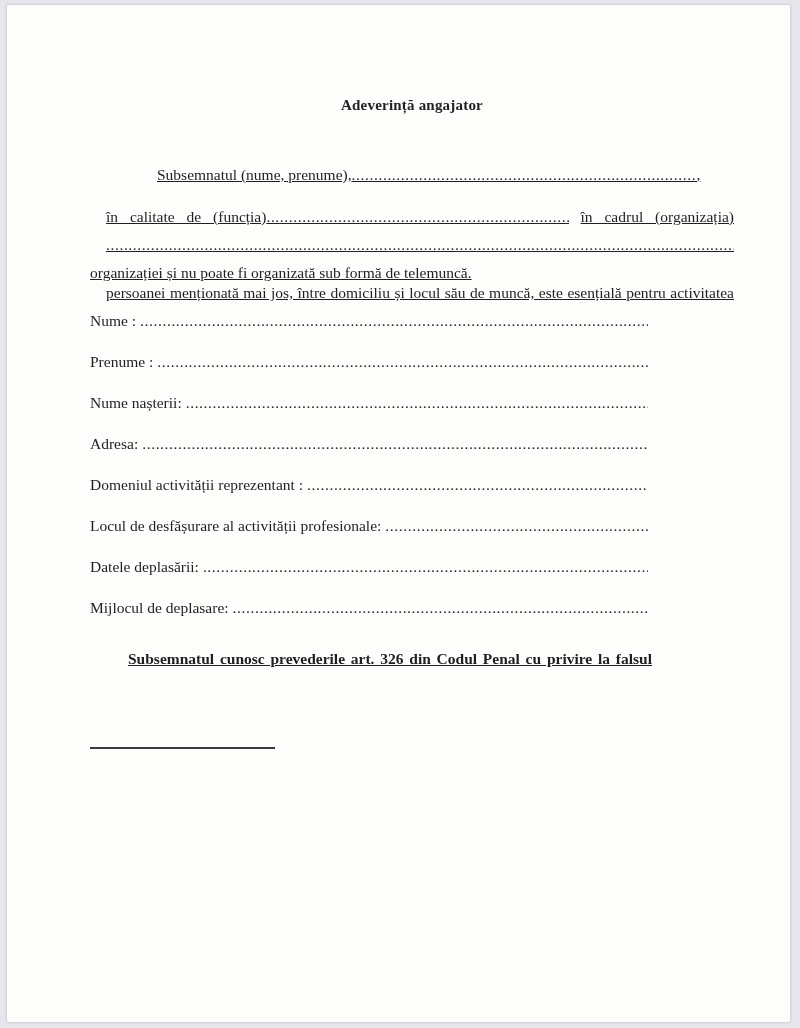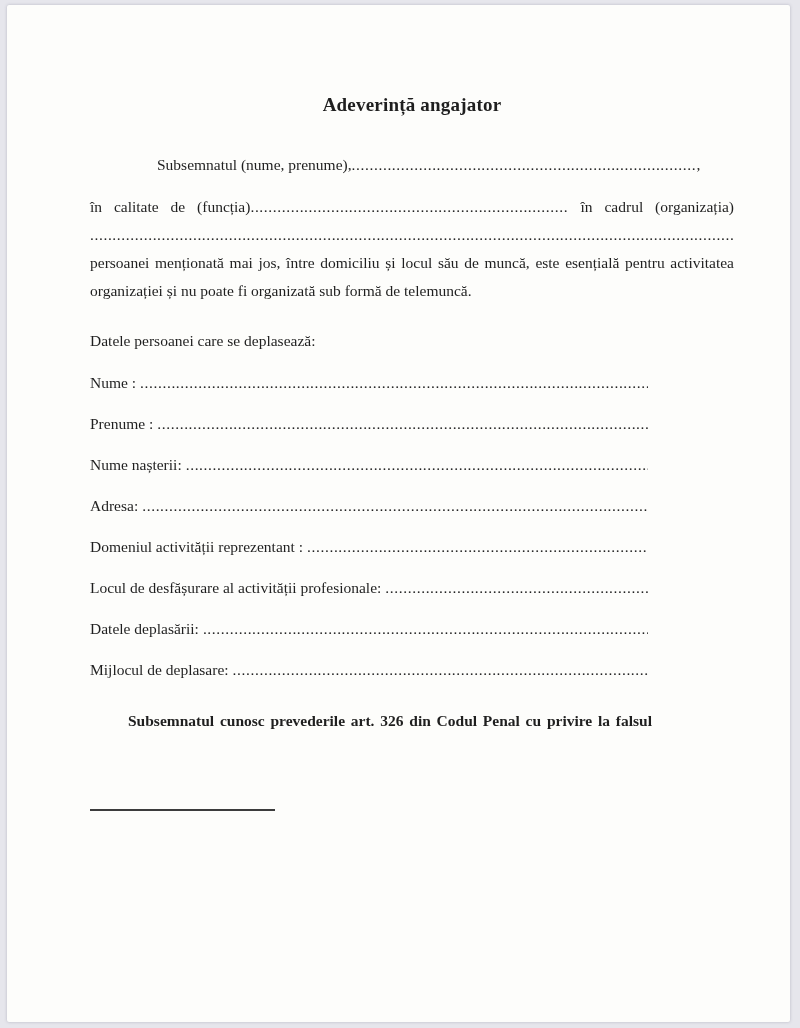--- a/index.html
+++ b/index.html
@@ -21,35 +21,35 @@
   .content {
     position: absolute;
     left: 83px; right: 56px; top: 0; bottom: 0;
     padding-top: 90px;
     font-size: 15.5px;
     line-height: 20px;
   }
   .doc-title {
     text-align: center;
     font-weight: bold;
-    font-size: 19px;
-    margin-bottom: 40px;
+    font-size: 15px;
+    margin-bottom: 50px;
     letter-spacing: 0.2px;
   }
-  .line { height: 20px; white-space: nowrap; }
+  .line { height: 20px; white-space: nowrap; text-decoration: underline; }
   .flexline { display: flex; align-items: baseline; }
   .dots {
     overflow: hidden;
     white-space: nowrap;
     letter-spacing: 0.6px;
   }
   .dots-grow { flex: 1 1 auto; }
   .intro-line1 { margin-bottom: 22px; padding-left: 67px; }
   .intro-line1 .dots { width: 345px; flex: 0 0 auto; }
-  .intro-line2, .intro-line3, .intro-line4 { margin-bottom: 8px; }
+  .intro-line2, .intro-line3, .intro-line4 { margin-bottom: 8px; margin-left: 16px; }
   .intro-line2 .pre, .intro-line2 .post { word-spacing: 8px; }
   .intro-line2 .post { margin-left: 12px; }
   .intro-line3 .post { word-spacing: 8px; }
   .jline {
     text-align: justify;
     text-align-last: justify;
     white-space: nowrap;
   }
   .section-heading { margin-top: 30px; margin-bottom: 22px; }
   .field-row {
@@ -102,25 +102,24 @@
           <span class="suffix">,</span>
       </div>
       <div class="line flexline intro-line2">
         <span class="pre">în calitate de (funcția)</span>
           <span class="dots dots-grow">................................................................................................................................................................................</span>
           <span class="post">în cadrul (organizația)</span>
       </div>
       <div class="line flexline intro-line3">
         <span class="dots dots-grow">................................................................................................................................................................................</span>
       </div>
+      <div class="line">organizației și nu poate fi organizată sub formă de telemuncă.</div>
       <div class="line jline intro-line4">persoanei menționată mai jos, între domiciliu și locul său de muncă, este esențială pentru activitatea</div>
-      <div class="line">organizației și nu poate fi organizată sub formă de telemuncă.</div>
     </div>
 
-    <div class="line section-heading">Datele persoanei care se deplasează:</div>
 
     <div class="fields">
       <div class="field-row">
         <span class="label">Nume :</span><span class="dots">................................................................................................................................................................................</span>
       </div>
       <div class="field-row">
         <span class="label">Prenume :</span><span class="dots">................................................................................................................................................................................</span>
       </div>
       <div class="field-row">
         <span class="label">Nume nașterii:</span><span class="dots">................................................................................................................................................................................</span>

